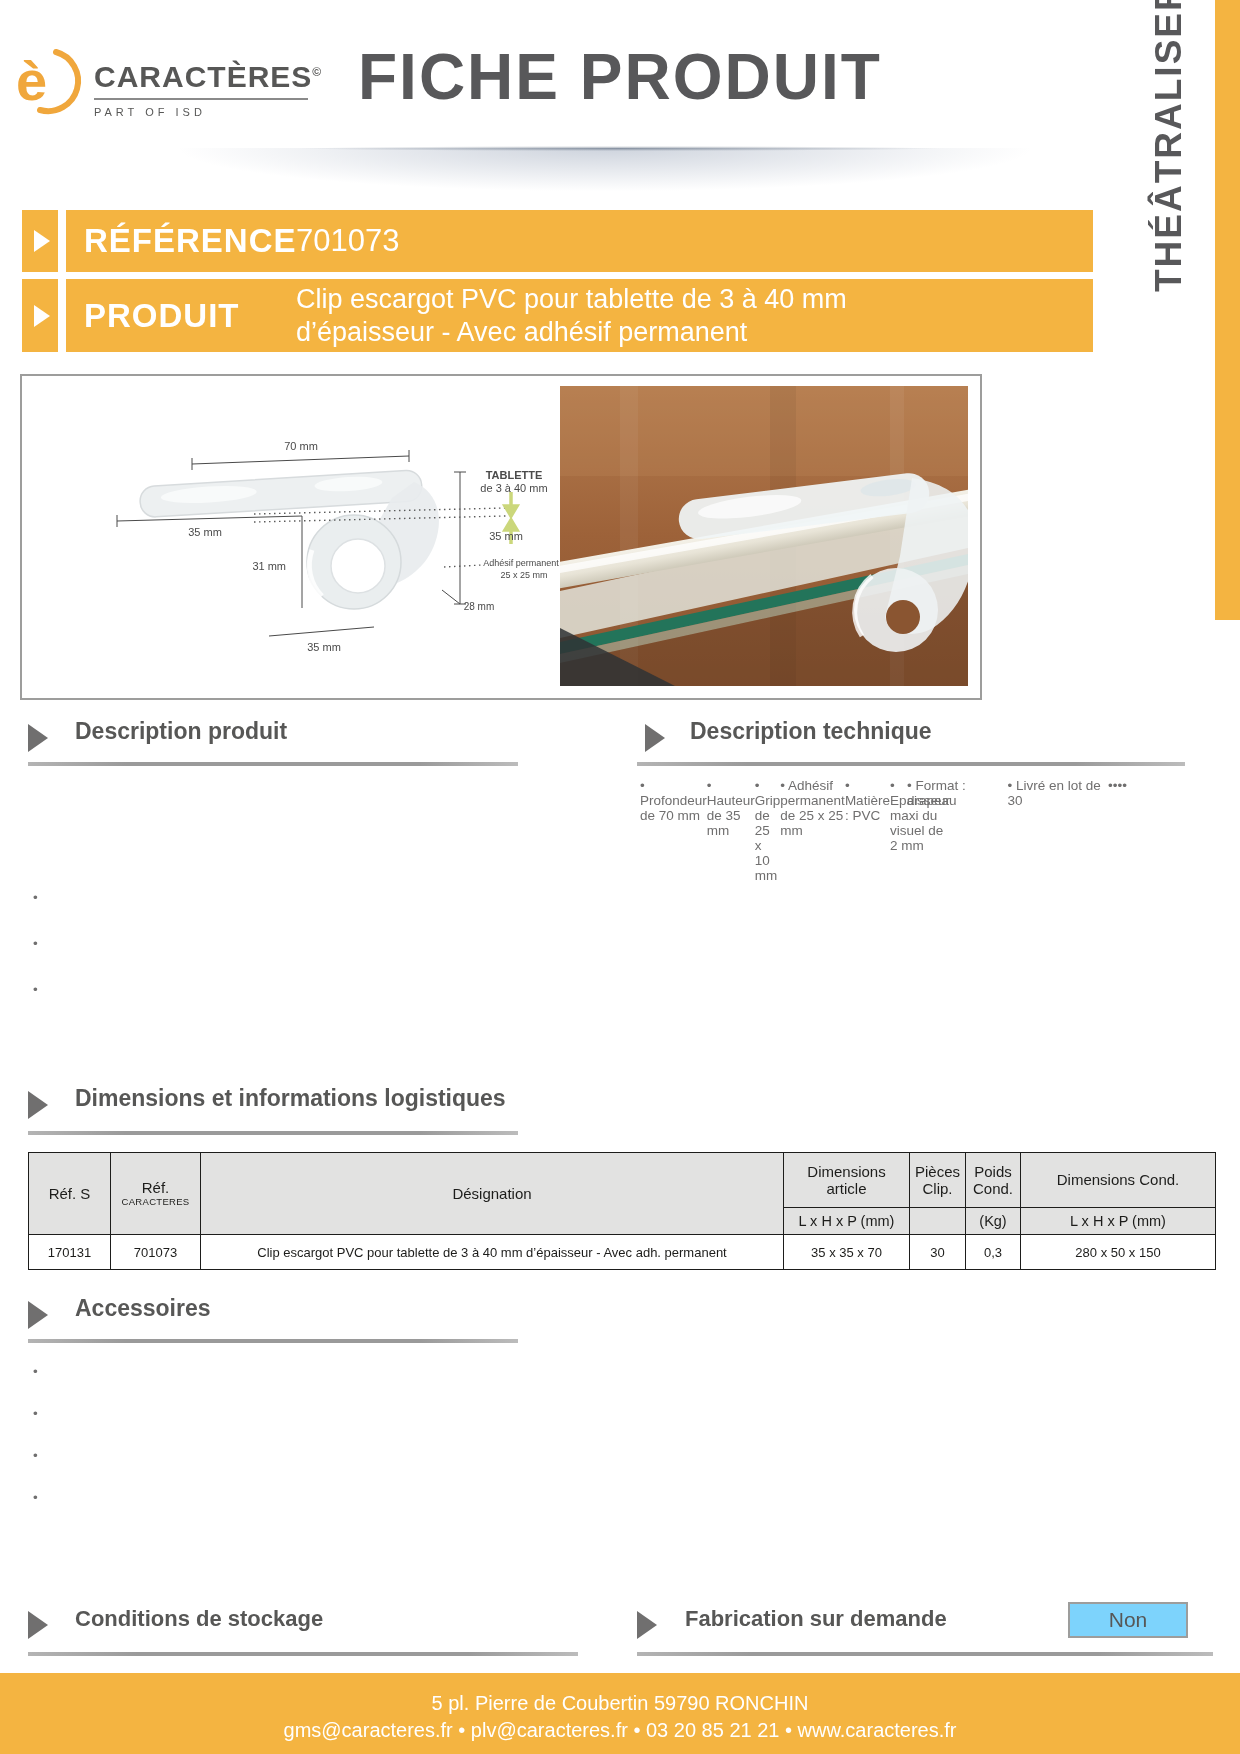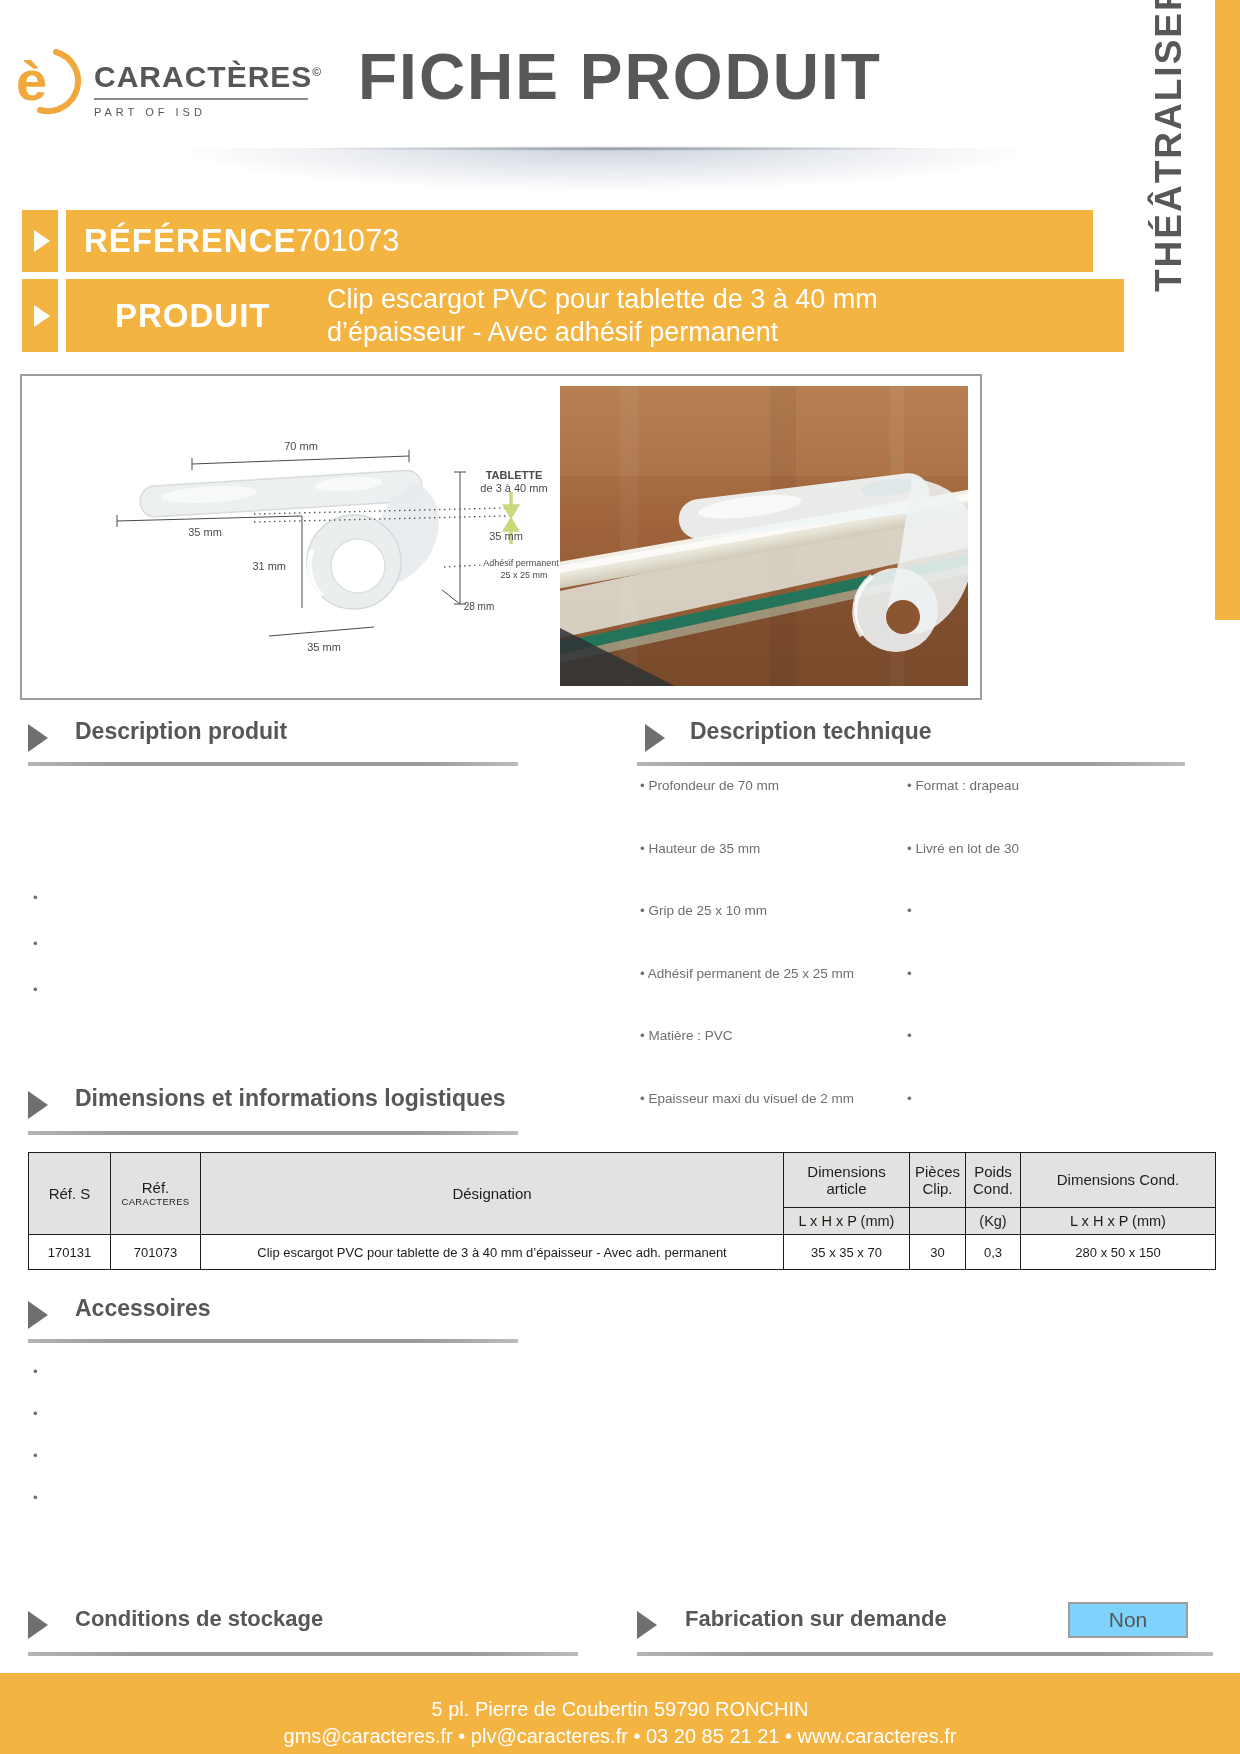--- a/index.html
+++ b/index.html
@@ -35,38 +35,38 @@
   .bar .val2{font-size:27px;font-weight:400;line-height:1.22;width:640px;}
 
   
   .frame{left:20px;top:374px;width:958px;height:322px;border:2px solid #9D9D9C;background:#fff;}
 
   
   .sec-arrow{width:0;height:0;border-left:20px solid #706F6F;border-top:14px solid transparent;border-bottom:14px solid transparent;}
   .sec-title{font-size:23px;font-weight:bold;color:#575756;white-space:nowrap;}
   .sec-line{height:4px;background:linear-gradient(to right,#b4b4b4,#9a9a9a 20%,#9a9a9a 80%,#bcbcbc);}
   .body-txt{font-size:13.5px;color:#706F6F;line-height:1.32;}
-  .tech-col{display:flex;flex-direction:column;}
+  .tech-col{display:flex;flex-direction:row;}
   .tech-item{height:62.5px;font-size:13.5px;color:#706F6F;}
   .mini-b{font-size:13.5px;color:#706F6F;}
 
   
   table.logi{border-collapse:collapse;width:1187px;table-layout:fixed;}
   table.logi th, table.logi td{border:1.6px solid #1d1d1b;font-weight:400;color:#1d1d1b;
       text-align:center;vertical-align:middle;padding:0 3px;overflow:hidden;}
   table.logi th{background:#E2E2E1;font-size:15px;line-height:1.15;}
   table.logi .sub{font-size:14.5px;height:26px;}
   table.logi td{background:#fff;font-size:13px;height:34px;white-space:nowrap;}
   .small-caps{font-size:9.5px;letter-spacing:.3px;display:block;}
 
   
   .non-box{left:1068px;top:1602px;width:116px;height:32px;border:2px solid #9d9d9c;background:#7dd3fc;
      display:flex;align-items:center;justify-content:center;font-size:21px;color:#575756;}
   .footer{left:0;top:1673px;width:1240px;height:81px;background:#F4B441;color:#fff;text-align:center;}
-  .footer .f1{padding-top:25px;font-size:20px;}
+  .footer .f1{padding-top:19px;font-size:20px;}
   .footer .f2{margin-top:4px;font-size:20px;}
 
   svg text{font-family:"Liberation Sans", sans-serif;}
 </style>
 </head>
 <body>
 
 <div class="page">
 
   <div class="abs side-band"></div>
@@ -88,21 +88,21 @@
   <div class="abs tab-sq" style="left:22px;top:210px;height:62px;">
       <div class="tri"></div>
     </div>
   <div class="abs bar" style="top:210px;height:62px;">
     <div class="lbl">RÉFÉRENCE</div>
     <div class="val">701073</div>
   </div>
   <div class="abs tab-sq" style="left:22px;top:279px;height:73px;">
       <div class="tri"></div>
     </div>
-  <div class="abs bar" style="top:279px;height:73px;padding-left:31px;">
+  <div class="abs bar" style="top:279px;height:73px;">
     <div class="lbl">PRODUIT</div>
     <div class="val2">Clip escargot PVC pour tablette de 3 à 40 mm d’épaisseur - Avec adhésif permanent</div>
   </div>
 
   <div class="abs frame">
 
     <svg class="abs" style="left:2px;top:4px;" width="540" height="312" viewBox="0 0 540 312">
 
       <g transform="rotate(-3.5 260 115)">
         <rect x="116" y="98" width="282" height="31" rx="15" fill="#edf0f1" stroke="#d7dbdd" stroke-width="1.5"></rect>

